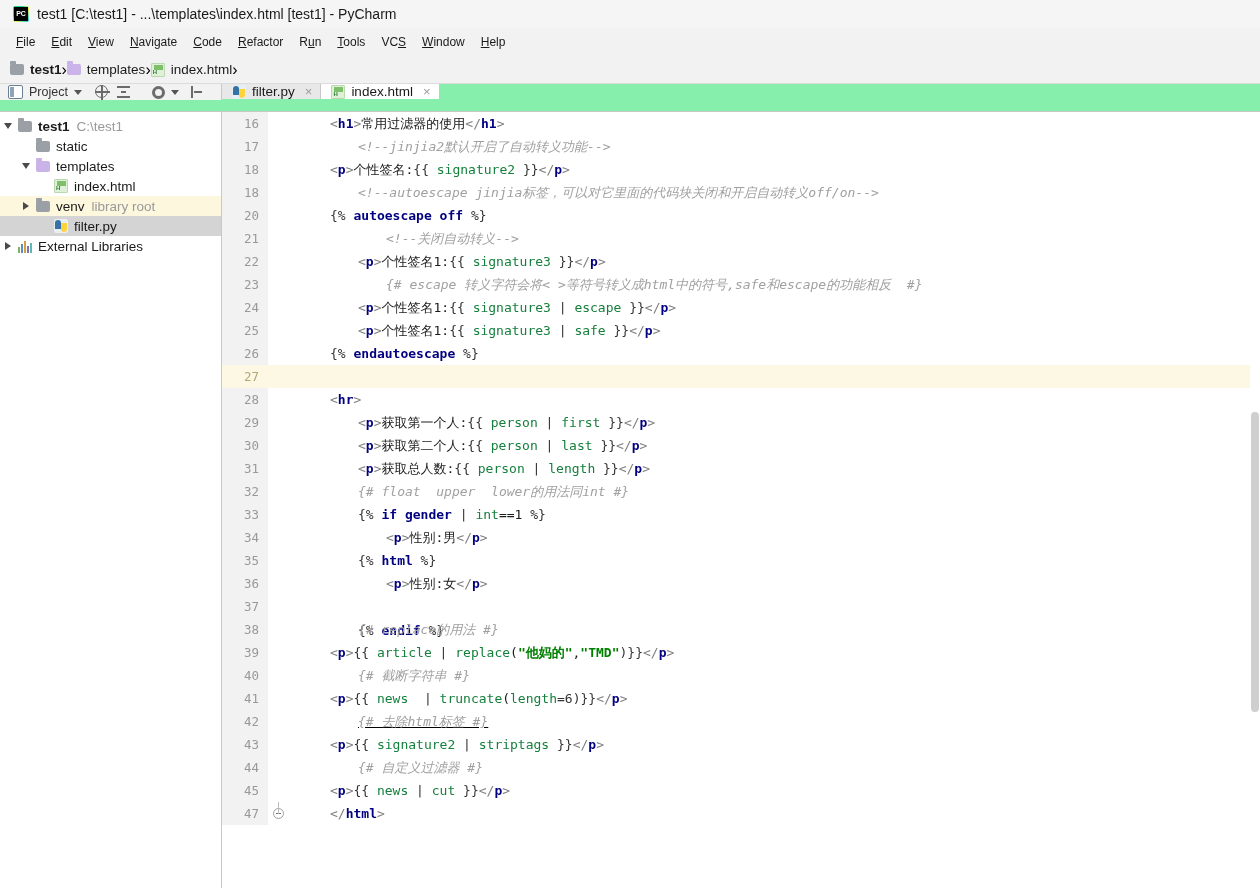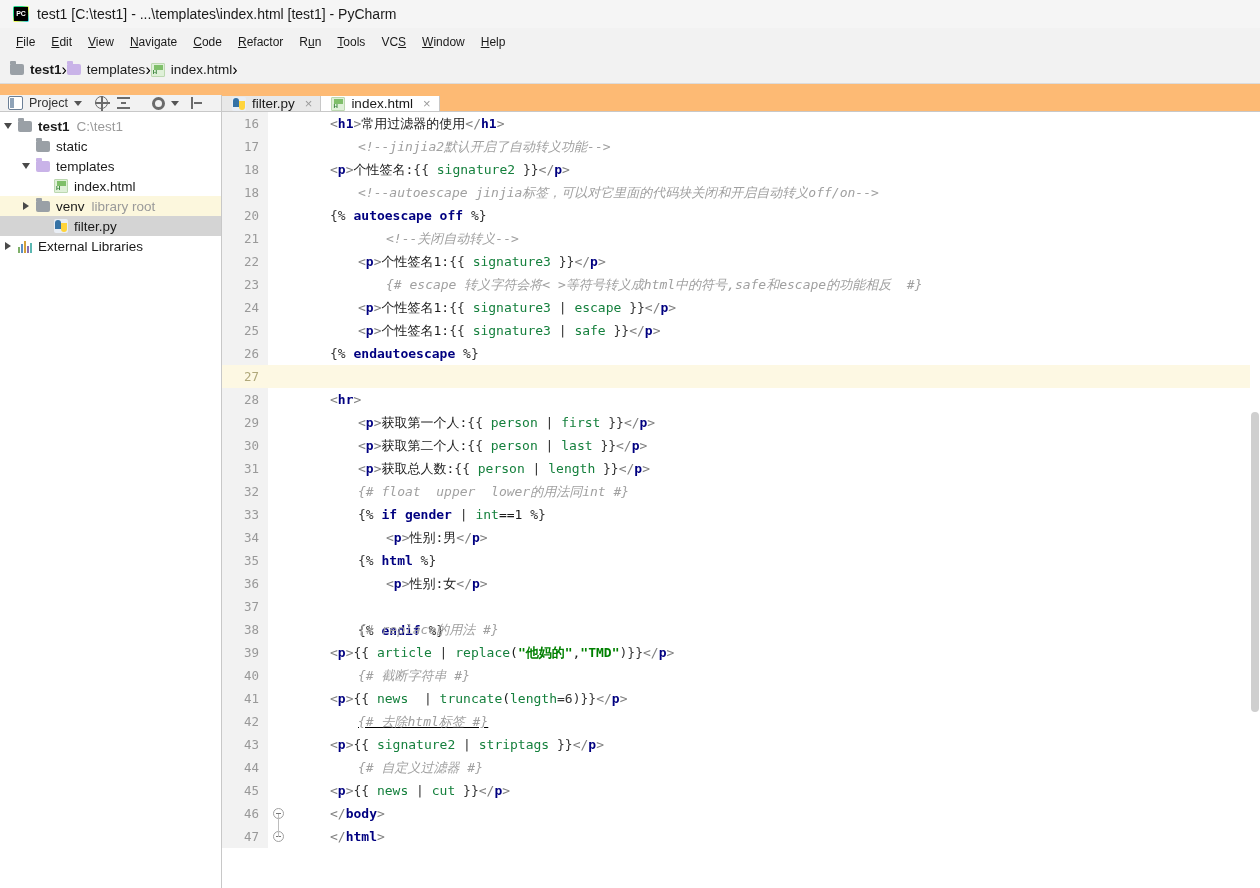--- a/index.html
+++ b/index.html
@@ -81,22 +81,22 @@
   .ico-py { width:14px; height:14px; border-radius:2px; position:relative; overflow:hidden; background:#e9eef5;}
   .ico-py::before { content:""; position:absolute; left:1px; top:1px; width:6px; height:9px; background:#3572A5; border-radius:3px 3px 0 0;}
   .ico-py::after { content:""; position:absolute; right:1px; bottom:1px; width:6px; height:9px; background:#FFD43B; border-radius:0 0 3px 3px;}
 
   .ico-lib { width:14px; height:13px; display:flex; align-items:flex-end; gap:1px; }
   .ico-lib i { display:block; width:2px; background:#7d8fa3; }
 
   
   .toolstrip {
     height: 28px; flex: 0 0 28px;
-    display: flex; align-items: flex-end;
-    background: #fdba74;
+    display: flex; align-items: flex-start;
+    background: #86efac;
     border-bottom: 1px solid #c8c8c8;
   }
   .project-tool {
     width: 222px; flex: 0 0 222px;
     display: flex; align-items: center;
     padding-left: 8px;
     background: #f2f2f2;
     border-right: 1px solid #c8c8c8;
     gap: 6px;
   }
@@ -378,21 +378,20 @@
           <div class="cline"><div class="gutter">36</div><div class="foldcol"></div><div class="codetext" style="padding-left: 96px;"><span class="tk-angle">&lt;</span><span class="tk-tag">p</span><span class="tk-angle">&gt;</span><span class="tk-text">性别:女</span><span class="tk-angle">&lt;/</span><span class="tk-tag">p</span><span class="tk-angle">&gt;</span></div></div>
           <div class="cline"><div class="gutter">37</div><div class="foldcol"></div><div class="codetext" style="padding-left: 68px; margin-top: 48px;"><span class="tk-brace">{% </span><span class="tk-jinja">endif</span><span class="tk-brace"> %}</span></div></div>
           <div class="cline"><div class="gutter">38</div><div class="foldcol"></div><div class="codetext" style="padding-left: 68px;"><span class="tk-comment">{# replace的用法 #}</span></div></div>
           <div class="cline"><div class="gutter">39</div><div class="foldcol"></div><div class="codetext" style="padding-left: 40px;"><span class="tk-angle">&lt;</span><span class="tk-tag">p</span><span class="tk-angle">&gt;</span><span class="tk-brace">{{ </span><span class="tk-var">article</span><span class="tk-brace"> | </span><span class="tk-var">replace</span><span class="tk-plain">(</span><span class="tk-str">"他妈的"</span><span class="tk-plain">,</span><span class="tk-str">"TMD"</span><span class="tk-brace">)}}</span><span class="tk-angle">&lt;/</span><span class="tk-tag">p</span><span class="tk-angle">&gt;</span></div></div>
           <div class="cline"><div class="gutter">40</div><div class="foldcol"></div><div class="codetext" style="padding-left: 68px;"><span class="tk-comment">{# 截断字符串 #}</span></div></div>
           <div class="cline"><div class="gutter">41</div><div class="foldcol"></div><div class="codetext" style="padding-left: 40px;"><span class="tk-angle">&lt;</span><span class="tk-tag">p</span><span class="tk-angle">&gt;</span><span class="tk-brace">{{ </span><span class="tk-var">news</span><span class="tk-brace">  | </span><span class="tk-var">truncate</span><span class="tk-plain">(</span><span class="tk-var">length</span><span class="tk-brace">=6)}}</span><span class="tk-angle">&lt;/</span><span class="tk-tag">p</span><span class="tk-angle">&gt;</span></div></div>
           <div class="cline"><div class="gutter">42</div><div class="foldcol"></div><div class="codetext" style="padding-left: 68px; text-decoration: underline;"><span class="tk-comment">{# 去除html标签 #}</span></div></div>
           <div class="cline"><div class="gutter">43</div><div class="foldcol"></div><div class="codetext" style="padding-left: 40px;"><span class="tk-angle">&lt;</span><span class="tk-tag">p</span><span class="tk-angle">&gt;</span><span class="tk-brace">{{ </span><span class="tk-var">signature2</span><span class="tk-brace"> | </span><span class="tk-var">striptags</span><span class="tk-brace"> }}</span><span class="tk-angle">&lt;/</span><span class="tk-tag">p</span><span class="tk-angle">&gt;</span></div></div>
           <div class="cline"><div class="gutter">44</div><div class="foldcol"></div><div class="codetext" style="padding-left: 68px;"><span class="tk-comment">{# 自定义过滤器 #}</span></div></div>
           <div class="cline"><div class="gutter">45</div><div class="foldcol"></div><div class="codetext" style="padding-left: 40px;"><span class="tk-angle">&lt;</span><span class="tk-tag">p</span><span class="tk-angle">&gt;</span><span class="tk-brace">{{ </span><span class="tk-var">news</span><span class="tk-brace"> | </span><span class="tk-var">cut</span><span class="tk-brace"> }}</span><span class="tk-angle">&lt;/</span><span class="tk-tag">p</span><span class="tk-angle">&gt;</span></div></div>
-          <div class="cline"><div class="gutter">46</div><div class="foldcol"><span class="fold-minus"></span><span class="fold-line top"></span></div><div class="codetext" style="padding-left: 40px;"><span class="tk-angle">&lt;/</span><span class="tk-tag">body</span><span class="tk-angle">&gt;</span></div></div>
           <div class="cline"><div class="gutter">47</div><div class="foldcol"><span class="fold-minus"></span><span class="fold-line bot"></span></div><div class="codetext" style="padding-left: 40px;"><span class="tk-angle">&lt;/</span><span class="tk-tag">html</span><span class="tk-angle">&gt;</span></div></div>
         </div>
       <div class="scrollbar-v">
         <div class="sb-thumb" style="top:300px;height:300px;"></div>
       </div>
     </div>
   </div>
 </div>
 
 </body></html>

